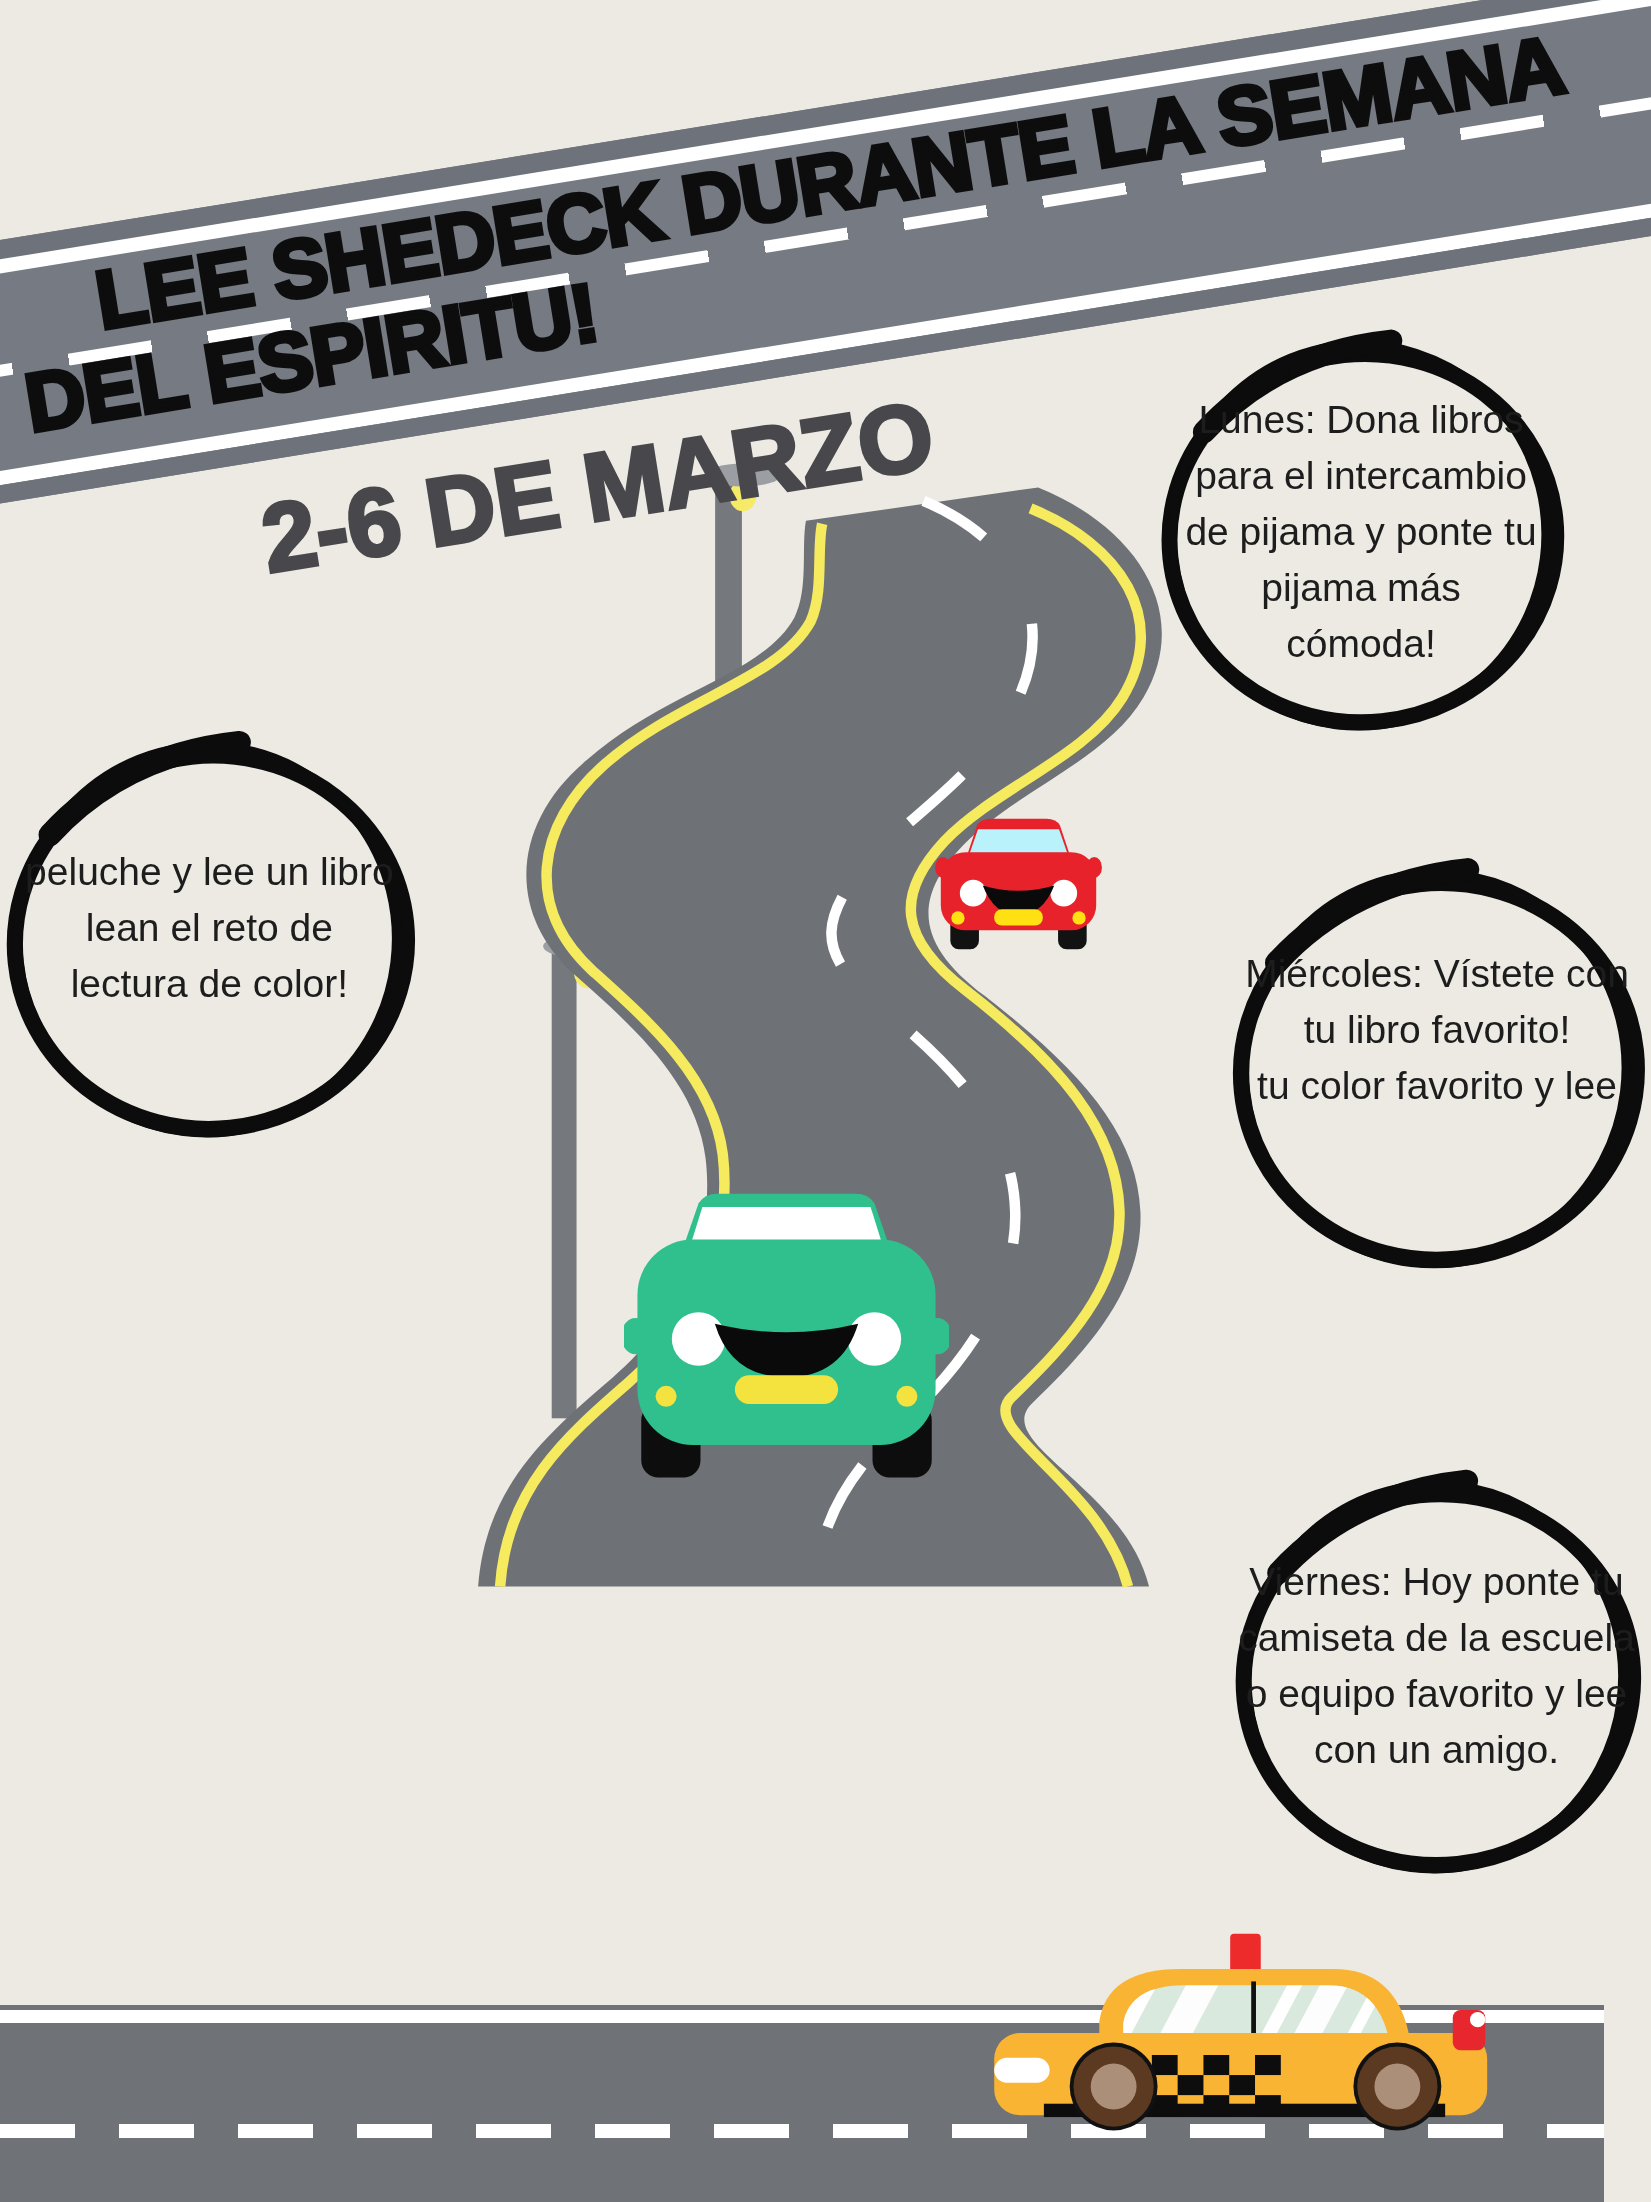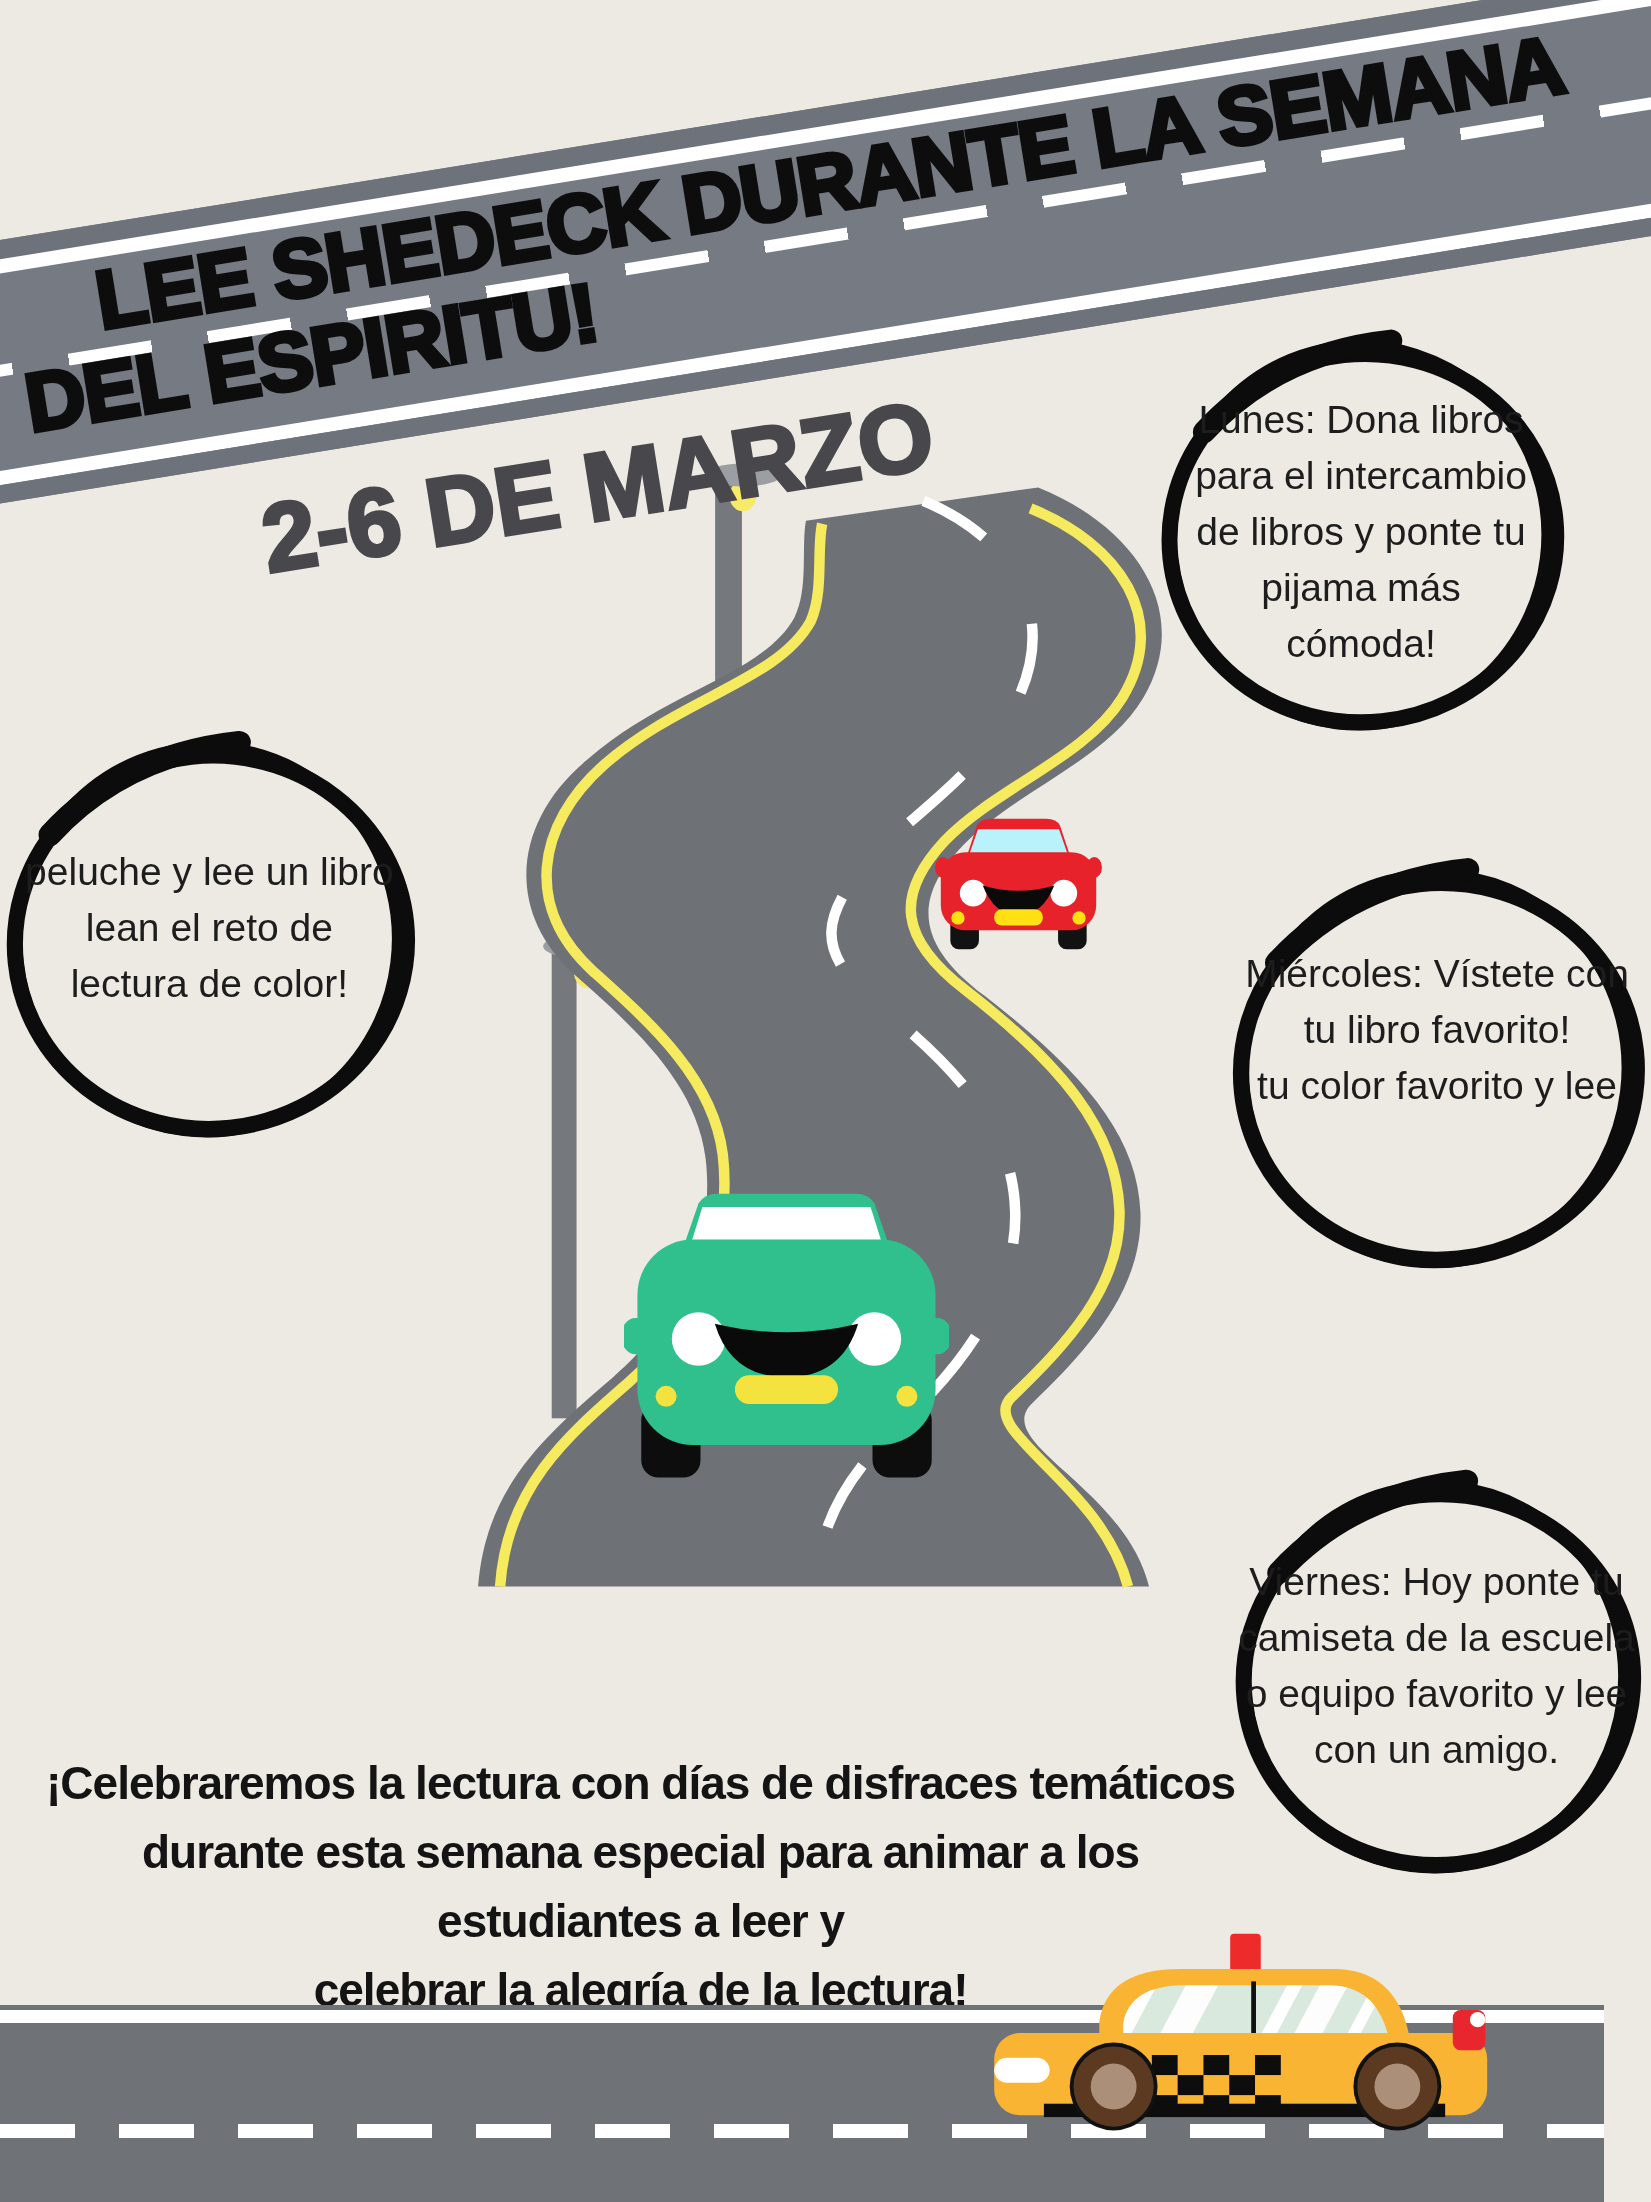--- a/index.html
+++ b/index.html
@@ -180,21 +180,21 @@
     <svg class="sketch" viewBox="0 0 460 460" aria-hidden="true">
       <ellipse cx="232" cy="245" rx="206" ry="196" fill="none" stroke="#0C0C0C" stroke-width="17" transform="rotate(-6 232 245)"></ellipse>
       <ellipse cx="228" cy="242" rx="199" ry="203" fill="none" stroke="#0C0C0C" stroke-width="10" transform="rotate(7 228 242)"></ellipse>
       <path d="M63 132 Q140 48 262 35" fill="none" stroke="#0C0C0C" stroke-width="24" stroke-linecap="round"></path>
       <path d="M88 112 Q160 55 240 44" fill="none" stroke="#0C0C0C" stroke-width="10" stroke-linecap="round"></path>
       <path d="M52 150 Q90 100 150 70" fill="none" stroke="#0C0C0C" stroke-width="8" stroke-linecap="round"></path>
     </svg>
     <div class="day-text">
       <div>Lunes: Dona libros</div>
       <div>para el intercambio</div>
-      <div>de libros y ponte tu</div>
+      <div>de pijama y ponte tu</div>
       <div>pijama más</div>
       <div>cómoda!</div>
     </div>
   </div>
 
   <div class="day day-martes">
     <svg class="sketch" viewBox="0 0 460 460" aria-hidden="true">
       <ellipse cx="232" cy="245" rx="206" ry="196" fill="none" stroke="#0C0C0C" stroke-width="17" transform="rotate(-6 232 245)"></ellipse>
       <ellipse cx="228" cy="242" rx="199" ry="203" fill="none" stroke="#0C0C0C" stroke-width="10" transform="rotate(7 228 242)"></ellipse>
       <path d="M63 132 Q140 48 262 35" fill="none" stroke="#0C0C0C" stroke-width="24" stroke-linecap="round"></path>
@@ -233,26 +233,20 @@
       <path d="M52 150 Q90 100 150 70" fill="none" stroke="#0C0C0C" stroke-width="8" stroke-linecap="round"></path>
     </svg>
     <div class="day-text">
       <div>Viernes: Hoy ponte tu</div>
       <div>camiseta  de la escuela</div>
       <div>o equipo favorito y lee</div>
       <div>con un amigo.</div>
     </div>
   </div>
 
-  <div class="footer">
-    <div>¡Celebraremos la lectura con días de disfraces temáticos</div>
-    <div>durante esta semana especial para animar a los</div>
-    <div>estudiantes a leer y</div>
-    <div>celebrar la alegría de la lectura!</div>
-  </div>
 
   <div class="bottom-road">
     <div class="white-line"></div>
     <div class="dashed"></div>
   </div>
 
   <svg class="taxi" viewBox="0 0 560 225" aria-hidden="true">
     <defs>
       <clipPath id="winclip">
         <path d="M175 128 L175 102 Q182 62 240 62 L390 62 Q445 62 455 128 Z"></path>

